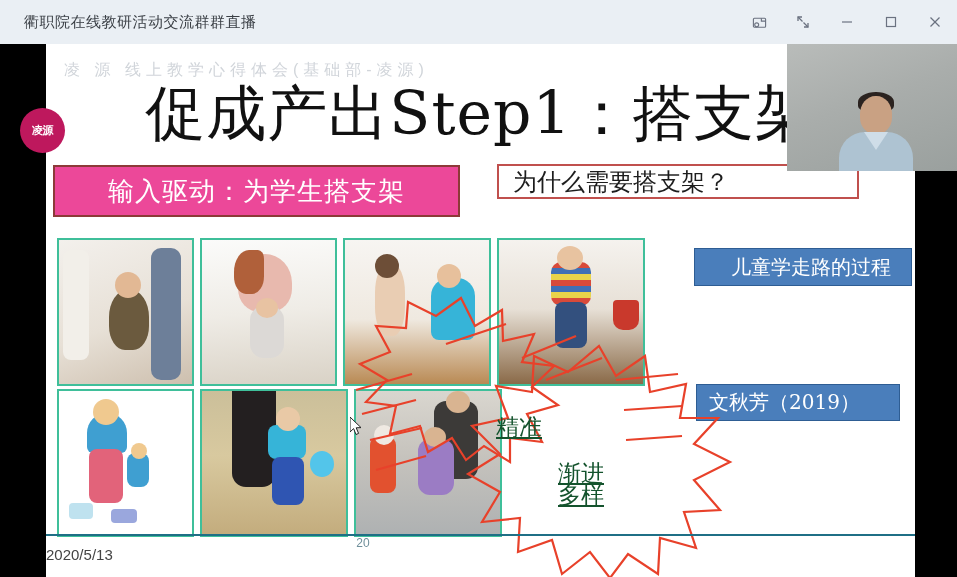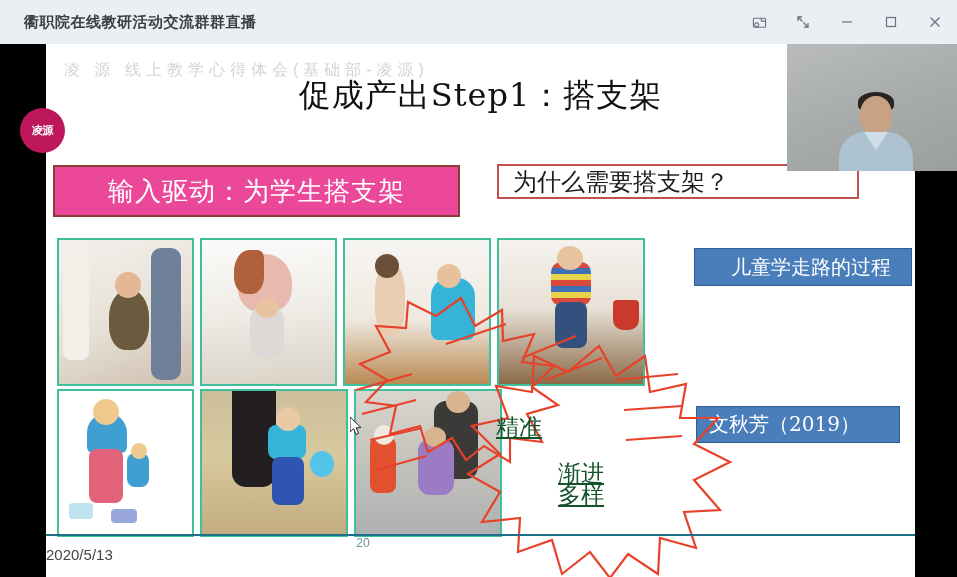--- a/index.html
+++ b/index.html
@@ -22,21 +22,20 @@
     width: 957px; height: 44px;
     background: #eaeff4;
     display: flex; align-items: center;
   }
   #window-title {
     margin-left: 24px;
     font-size: 15px;
     color: #3a3f45;
     letter-spacing: .5px;
     white-space: nowrap;
-    font-weight: bold;
   }
   #winbtns {
     position: absolute; right: 0; top: 0;
     height: 44px;
     display: flex; align-items: center;
   }
   .winbtn {
     width: 44px; height: 44px;
     display: flex; align-items: center; justify-content: center;
     color: #6b7280;
@@ -71,21 +70,21 @@
     opacity: .85;
   }
 
   
   #slide-title {
     position: absolute;
     left: 0; top: 30px;
     width: 869px;
     text-align: center;
     font-family: "DejaVu Serif", "Liberation Serif", serif;
-    font-size: 32px;
+    font-size: 60px;
     font-weight: 400;
     color: #111;
     letter-spacing: 1px;
     white-space: nowrap;
   }
 
   
   #banner-red {
     position: absolute;
     left: 7px; top: 121px;
@@ -139,21 +138,21 @@
     background: #4a7ebb;
     border: 1px solid #2e5d93;
     display: flex; align-items: center;
     padding-left: 12px;
   }
   .blue-box span {
     font-family: "DejaVu Serif", "Liberation Serif", serif;
     color: #ffffff; font-size: 20px; white-space: nowrap;
   }
   #blue-box-1 { left: 648px; top: 204px; width: 218px; height: 38px; padding-left: 36px; }
-  #blue-box-2 { left: 650px; top: 340px; width: 204px; height: 37px; margin-top: 22px; }
+  #blue-box-2 { left: 650px; top: 340px; width: 204px; height: 37px; }
 
   
   .burst { position: absolute; }
   .burst-label {
     position: absolute;
     font-family: "DejaVu Serif", "Liberation Serif", serif;
     font-size: 23px; color: #14532d;
     white-space: nowrap;
     text-decoration: underline;
   }

